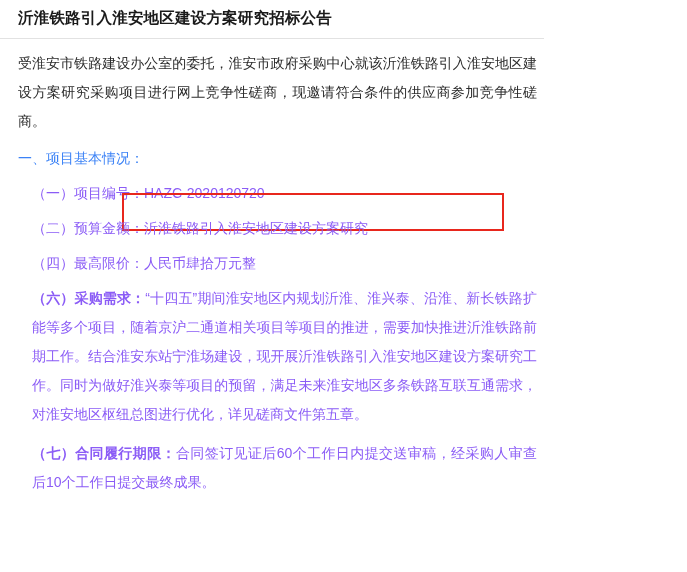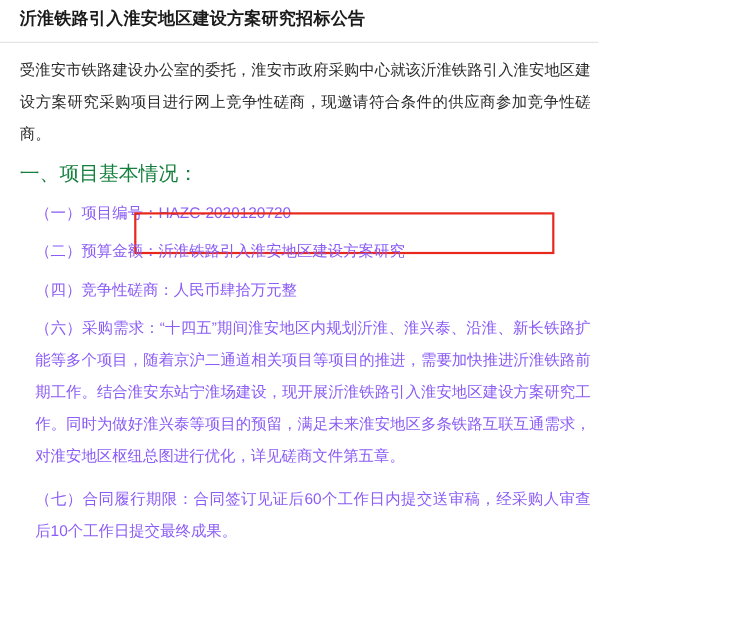--- a/index.html
+++ b/index.html
@@ -37,40 +37,40 @@
     padding: 10px 7px 0 18px;
   }
   p.para {
     font-size: 14px;
     line-height: 29px;
     color: #2b2b2b;
     margin: 0 0 8px 0;
     text-align: justify;
   }
   .section-head {
-    font-size: 18px;
+    font-size: 14px;
     line-height: 29px;
     margin: 6px 0 6px 0;
-    color: #15803d;
+    color: #3b82f6;
   }
   .item {
     font-size: 14px;
     line-height: 29px;
     margin: 0 0 6px 0;
     color: #8b5cf6;
     text-align: justify;
   }
   .item-indent {
     padding-left: 14px;
   }
   .item.block {
     margin-bottom: 10px;
   }
   .bold {
-    font-weight: normal;
+    font-weight: bold;
   }
   .redbox {
     position: absolute;
     left: 122px;
     top: 193px;
     width: 382px;
     height: 38px;
     border: 2px solid #e8271d;
     box-sizing: border-box;
     background: transparent;
@@ -102,21 +102,21 @@
     <div class="item item-indent">
       <span>（一）项目编号：</span><span>HAZC-2020120720</span>
     </div>
 
     <div class="item item-indent item-name-row">
       <span>（二）预算金额：</span><span>沂淮铁路引入淮安地区建设方案研究</span>
     </div>
 
 
     <div class="item item-indent">
-      <span>（四）竞争性磋商：</span><span>人民币肆拾万元整</span>
+      <span>（四）最高限价：</span><span>人民币肆拾万元整</span>
     </div>
 
 
     <div class="item item-indent block para-multiline">
       <span class="bold">（六）采购需求：</span><span>“十四五”期间淮安地区内规划沂淮、淮兴泰、沿淮、新长铁路扩能等多个项目，随着京沪二通道相关项目等项目的推进，需要加快推进沂淮铁路前期工作。结合淮安东站宁淮场建设，现开展沂淮铁路引入淮安地区建设方案研究工作。同时为做好淮兴泰等项目的预留，满足未来淮安地区多条铁路互联互通需求，对淮安地区枢纽总图进行优化，详见磋商文件第五章。</span>
     </div>
 
     <div class="item item-indent para-multiline">
       <span class="bold">（七）合同履行期限：</span><span>合同签订见证后60个工作日内提交送审稿，经采购人审查后10个工作日提交最终成果。</span>
     </div>

